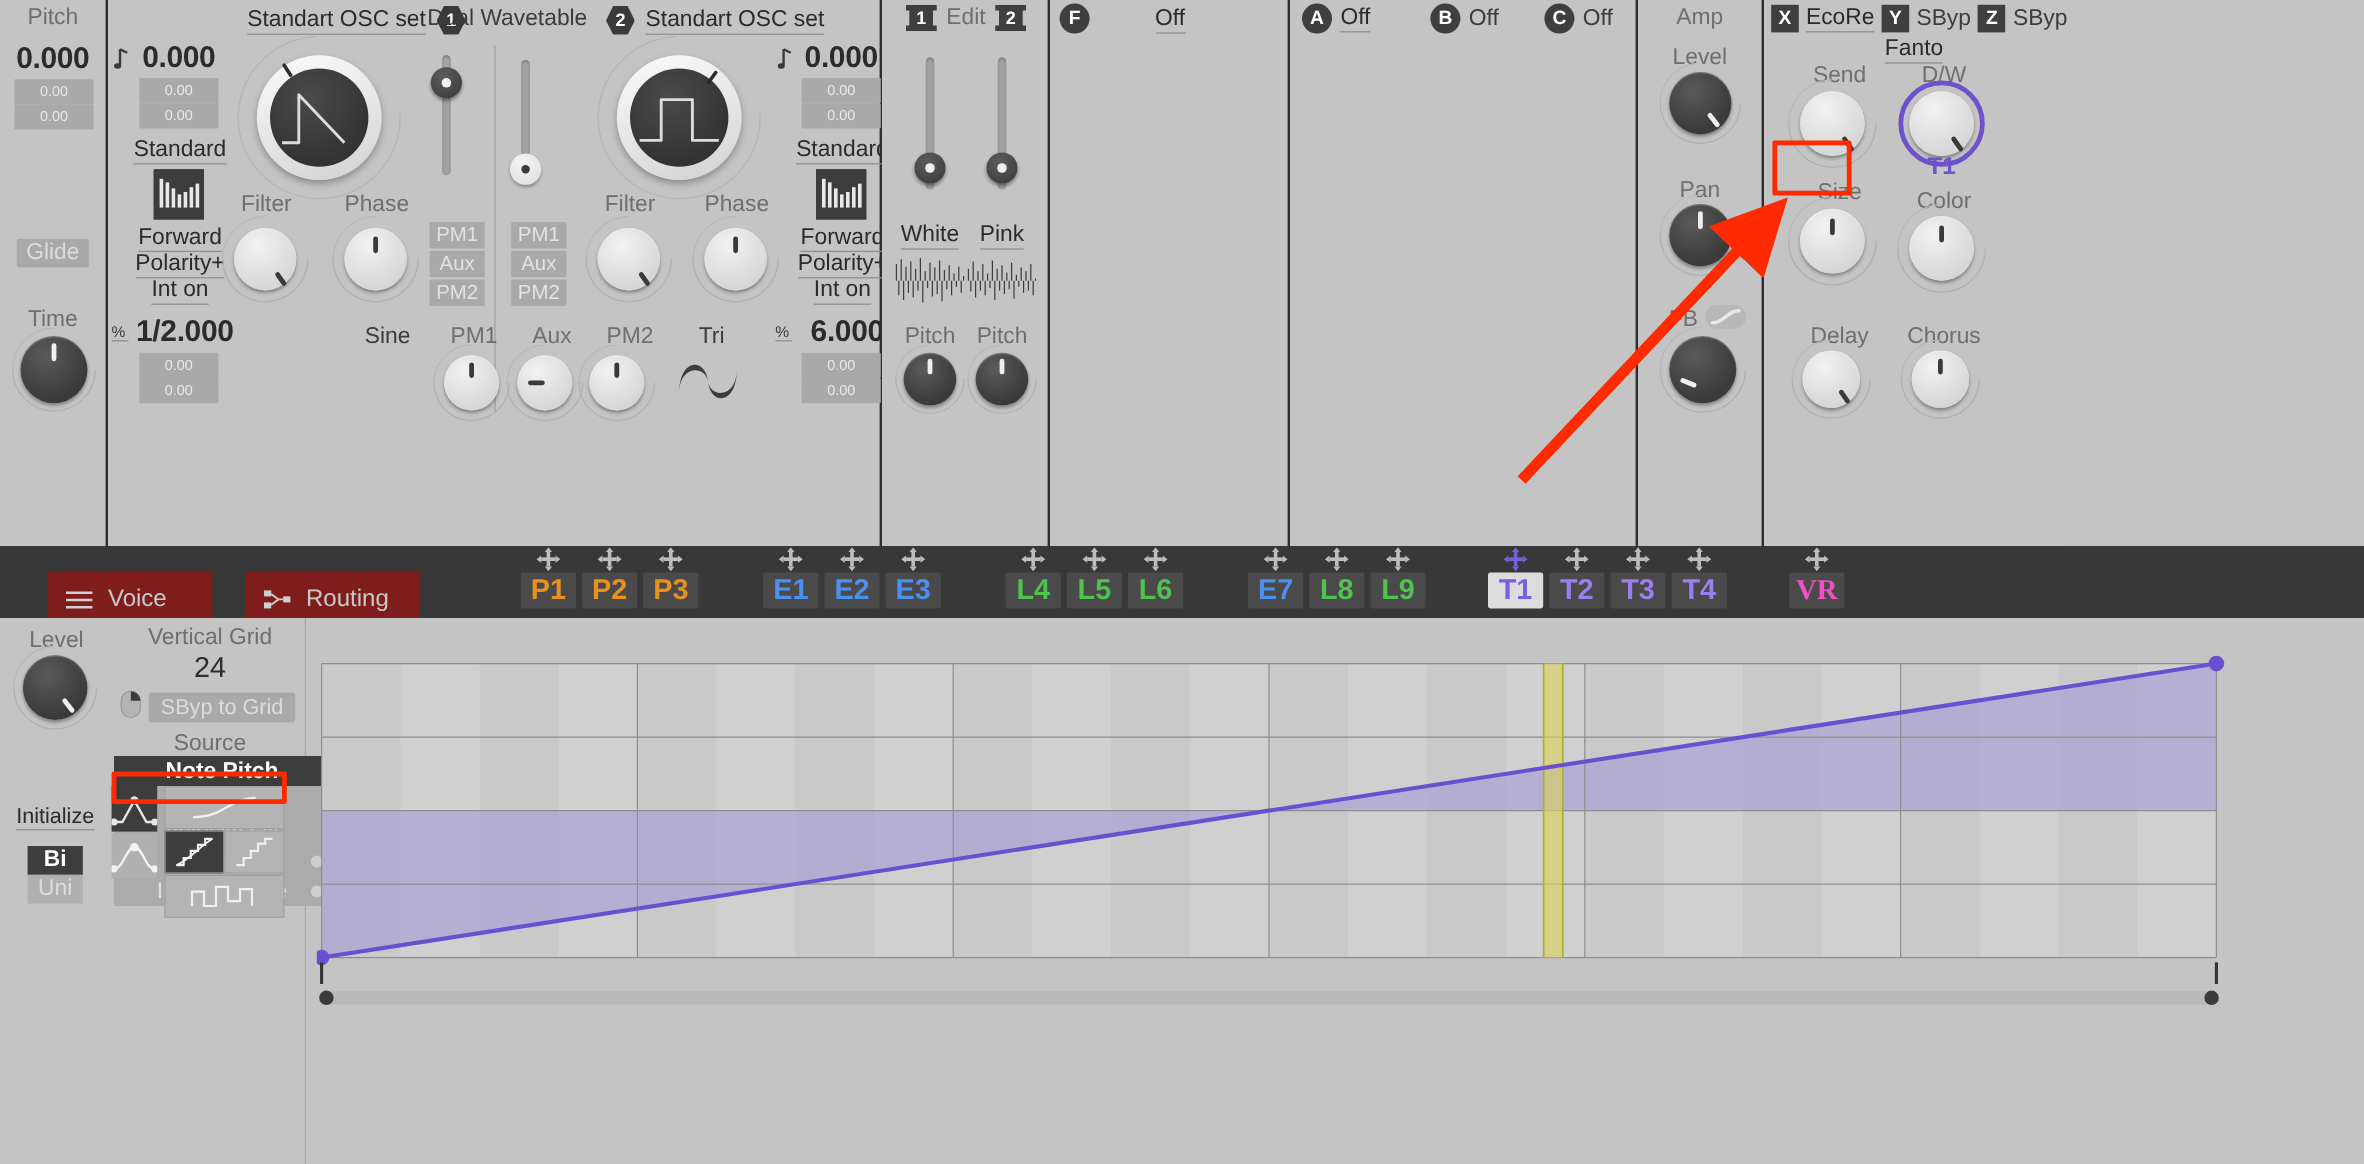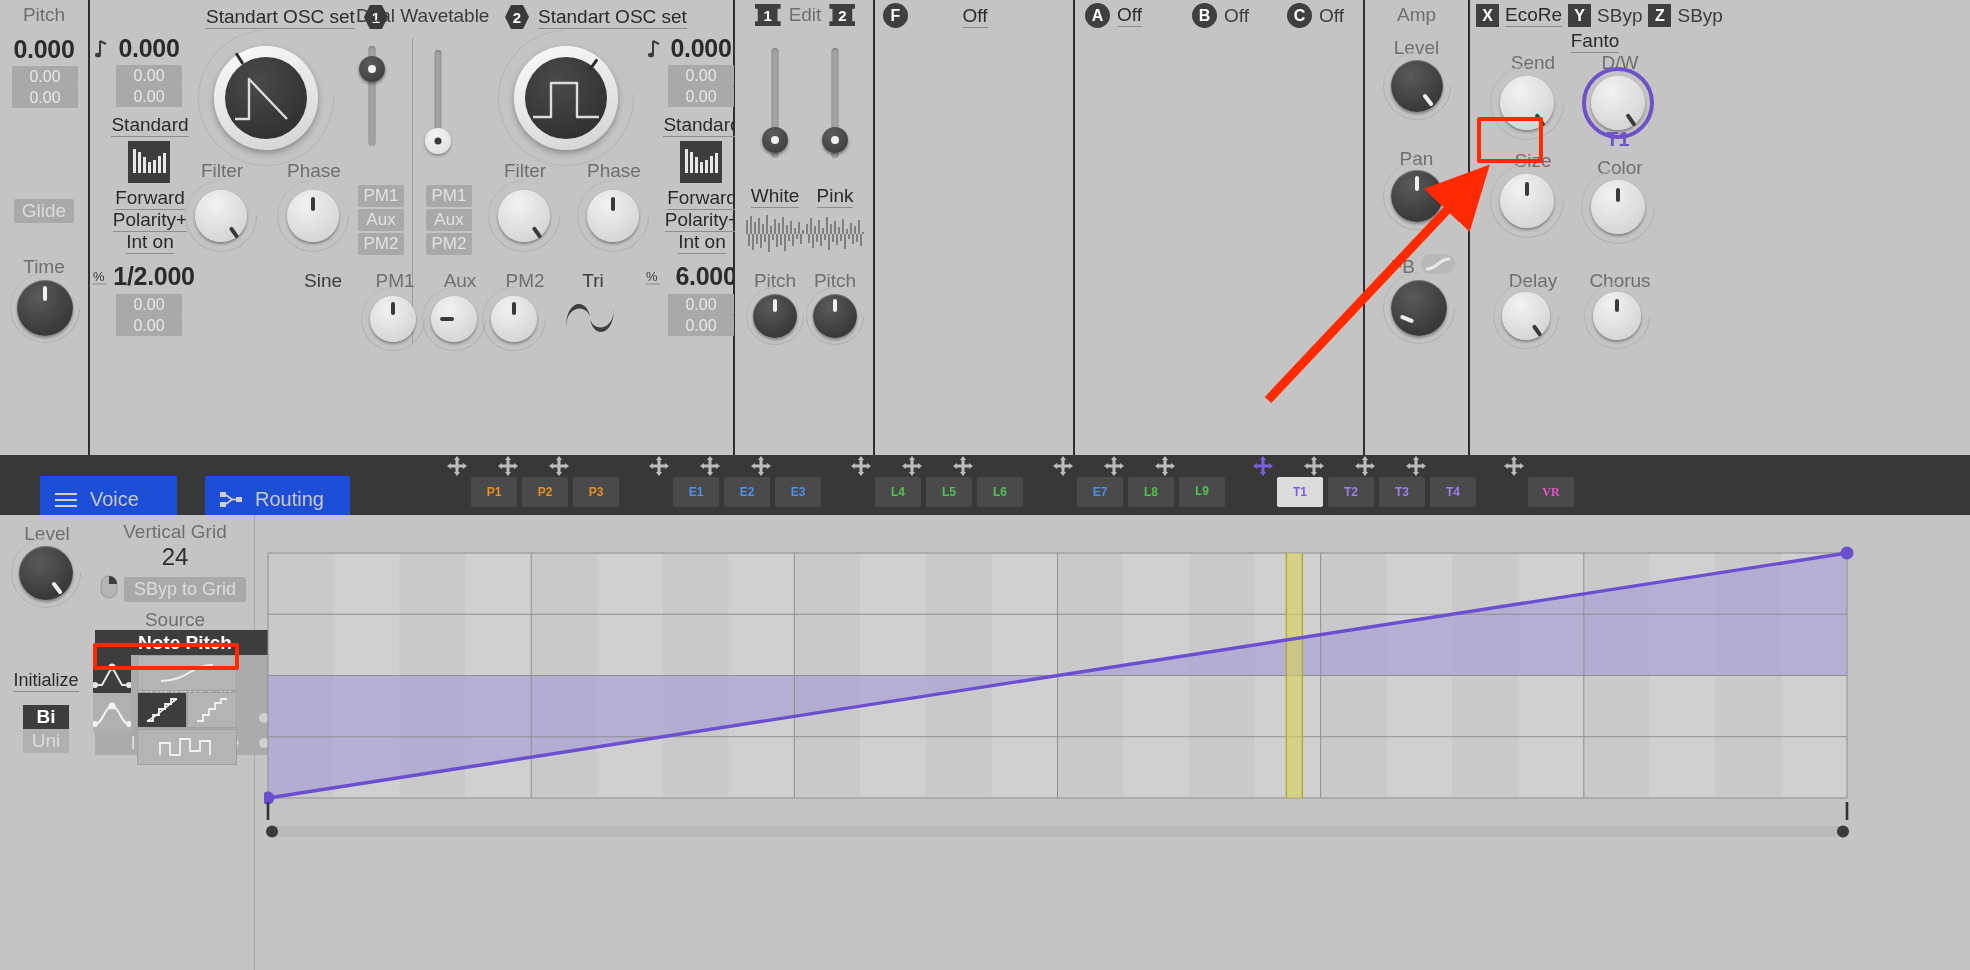--- a/index.html
+++ b/index.html
@@ -17,21 +17,21 @@
     position:relative; background:#c4c4c4; height:455px;
     border-right:2px solid #2e2e2e; flex:none;
   }
   .rack-col.nobord { border-right:none; }
 
   
   .lbl { color:#6f6f6f; font-size:19px; text-align:center; }
   .lbl-dk { color:#3c3c3c; font-size:19px; text-align:center; }
   .big-num { font-size:25px; color:#2b2b2b; text-align:center; font-weight:bold; letter-spacing:-.3px;}
   .val-box {
-    background:#a9a9a9; color:#e8e8e8; font-size:16px; text-align:center;
+    background:#a9a9a9; color:#e8e8e8; font-size:12px; text-align:center;
     width:66px; margin:1px auto; border-radius:1px; line-height:21px; height:21px;
   }
   .ulink { color:#2b2b2b; font-size:19px; text-align:center; border-bottom:1px solid #8d8d8d; display:inline-block; padding-bottom:0px; }
   .pill { background:#a9a9a9; color:#dcdcdc; font-size:19px; text-align:center; border-radius:2px; padding:1px 8px; display:inline-block;}
 
   
   .knob { position:relative; }
   .knob .arc {
     position:absolute; inset:0; border-radius:50%;
     border:1.5px solid #b0b0b0; border-top-color:transparent; border-left-color:#b8b8b8;
@@ -97,28 +97,28 @@
     width:26px; height:22px; background:#3f3f3f; color:#fff; font-size:15px; font-weight:bold;
     clip-path:polygon(0 0,100% 0,100% 22%,88% 22%,88% 78%,100% 78%,100% 100%,0 100%,0 78%,12% 78%,12% 22%,0 22%);
   }
   .wtable-ic { width:42px; height:42px; background:#3d3d3d; display:block; }
   .noisewav { width:58px; height:44px; display:block; }
   .pmbtn { background:#a9a9a9; color:#e2e2e2; font-size:17px; text-align:center; width:46px; line-height:22px; height:22px; margin-bottom:2px; border-radius:1px;}
 
   
   .toolbar { position:absolute; left:0; top:455px; width:1970px; height:60px; background:#383838; }
   .tb-btn {
-    position:absolute; top:21px; height:47px; background:#1d4ed8; border-radius:2px;
+    position:absolute; top:21px; height:47px; background:#7f1d1d; border-radius:2px;
     display:flex; align-items:center; color:#c9c9c9; font-size:20px;
   }
   .tb-btn .ic { margin:0 12px 0 14px; display:flex; }
   .slot {
     position:absolute; top:22px; width:46px; height:30px; background:#4a4a4a;
     display:flex; align-items:center; justify-content:center;
-    font-size:12px; font-weight:bold; border-radius:2px;margin-left:37px;
+    font-size:24px; font-weight:bold; border-radius:2px;
   }
   .slot.sel { background:#dcdcdc; }
   .movicon { position:absolute; top:1px; width:20px; height:20px; }
 
   
   .bottom { position:absolute; left:0; top:515px; width:1970px; height:455px; background:#c4c4c4; }
   .sidepanel { position:absolute; left:0; top:0; width:255px; height:455px; border-right:1px solid #a8a8a8;}
   .srclist { position:absolute; background:#ababab; width:180px; }
   .srcitem { font-size:19px; text-align:center; color:#e0e0e0; line-height:25px; height:25px; position:relative;}
   .srcitem.active { background:#3d3d3d; color:#fff; font-weight:bold; }
@@ -641,21 +641,21 @@
         <div class="movicon" style="left: 1155px;"><svg width="20" height="20" viewBox="0 0 20 20">
             <g fill="#bdbdbd">
               <path d="M10 0 L13 4 L7 4 Z"></path>
               <path d="M10 20 L13 16 L7 16 Z"></path>
               <path d="M0 10 L4 7 L4 13 Z"></path>
               <path d="M20 10 L16 7 L16 13 Z"></path>
               <rect x="8.5" y="4" width="3" height="12"></rect>
               <rect x="4" y="8.5" width="12" height="3"></rect>
             </g>
           </svg></div>
-        <div class="slot" style="left: 1142px; color: rgb(79, 194, 79); font-family: Liberation Mono, monospace;">L9</div>
+        <div class="slot" style="left: 1142px; color: rgb(79, 194, 79);">L9</div>
         <div class="movicon" style="left: 1253px;"><svg width="20" height="20" viewBox="0 0 20 20">
             <g fill="#7a5fe0">
               <path d="M10 0 L13 4 L7 4 Z"></path>
               <path d="M10 20 L13 16 L7 16 Z"></path>
               <path d="M0 10 L4 7 L4 13 Z"></path>
               <path d="M20 10 L16 7 L16 13 Z"></path>
               <rect x="8.5" y="4" width="3" height="12"></rect>
               <rect x="4" y="8.5" width="12" height="3"></rect>
             </g>
           </svg></div>

